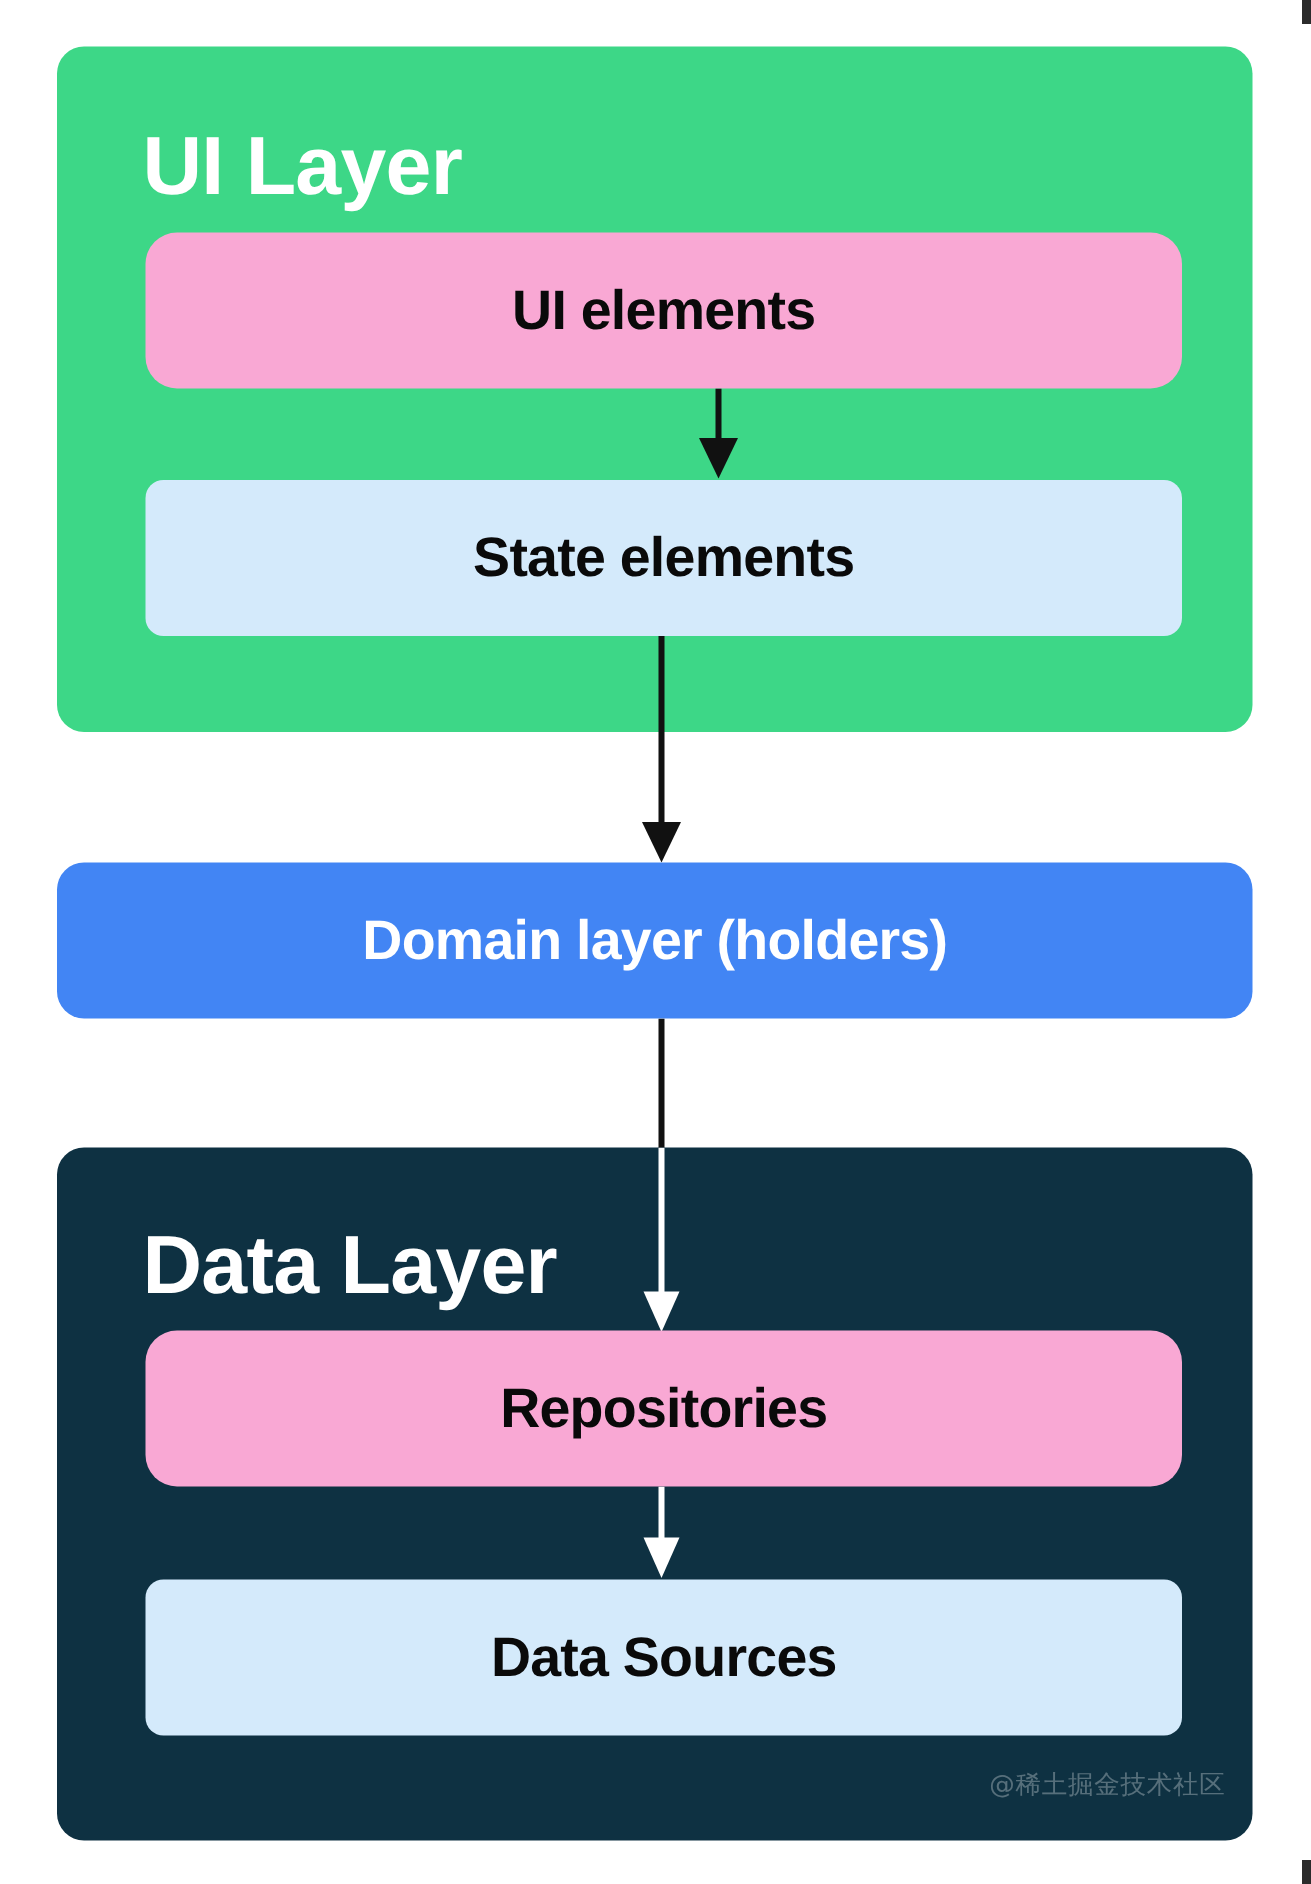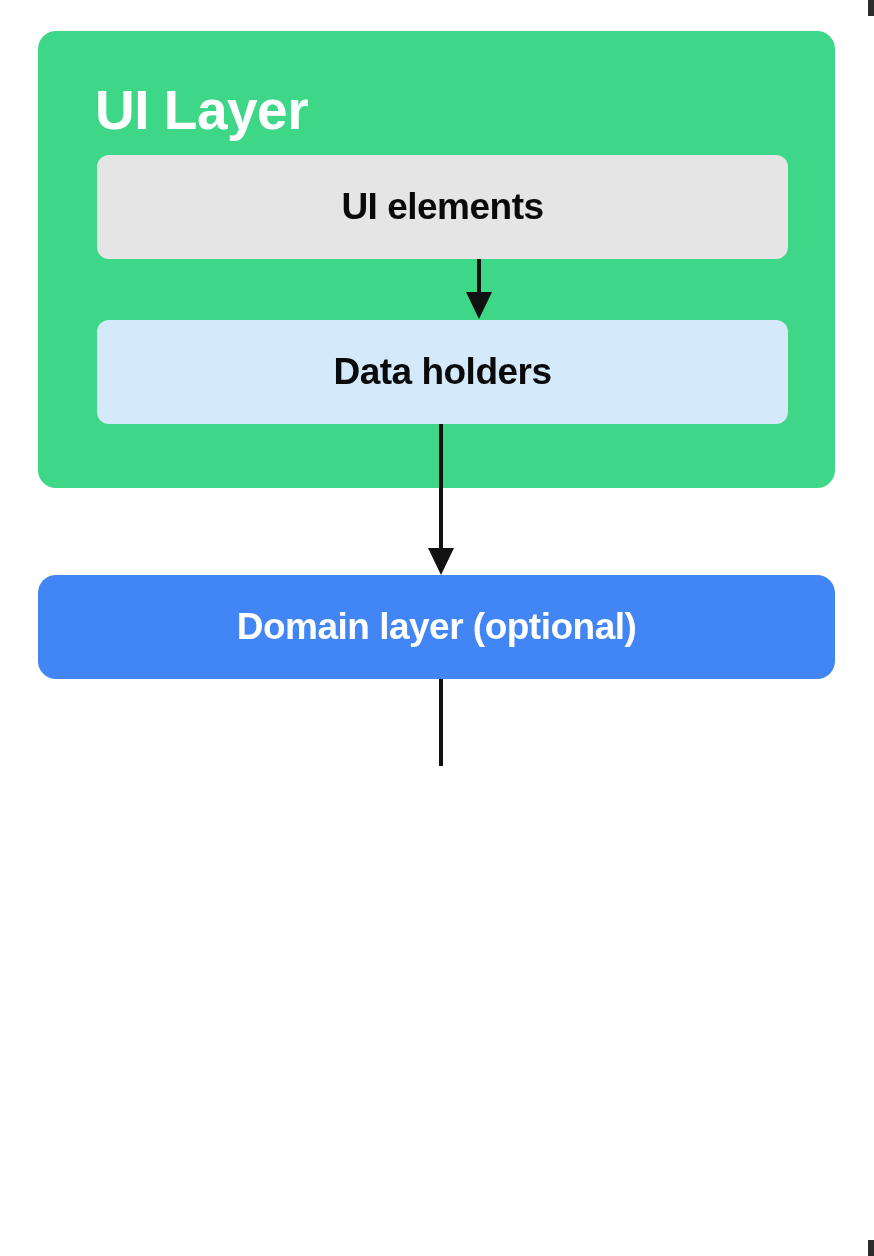--- a/index.html
+++ b/index.html
@@ -78,21 +78,21 @@
     border-radius: 12px;
     display: flex;
     align-items: center;
     justify-content: center;
     color: #0a0a0a;
     font-weight: bold;
     font-size: 37px;
     letter-spacing: -0.5px;
     white-space: nowrap;
   }
-  .node-cream { background: #e5e5e5; }
+  .node-cream { background: #f9a8d4; border-radius: 21px; }
   .node-blue  { background: #d4eafb; }
 
   
   .node-ui-elements   { left: 59px; top: 124px; width: 691px; height: 104px; }
   .node-state-holders { left: 59px; top: 289px; width: 691px; height: 104px; }
   .node-repositories  { left: 59px; top: 122px; width: 691px; height: 104px; }
   .node-data-sources  { left: 59px; top: 288px; width: 691px; height: 104px; }
 
   .domain-label {
     color: #ffffff;
@@ -144,38 +144,65 @@
     </div>
 
     <div class="arrow" style="left:424px; top:228px; width:34px; height:61px;">
       <svg class="arrow-svg" width="34" height="61" viewBox="0 0 34 61">
         <line x1="17" y1="0" x2="17" y2="38" stroke="#111111" stroke-width="4"></line>
         <polygon points="17,60 4,33 30,33" fill="#111111"></polygon>
       </svg>
     </div>
 
     <div class="node node-blue node-state-holders">
-      <span>Data holders</span>
+      <span>State elements</span>
     </div>
   </div>
 
   <div class="arrow" style="left:424px; top:424px; width:34px; height:152px;">
     <svg class="arrow-svg" width="34" height="152" viewBox="0 0 34 152">
       <line x1="17" y1="0" x2="17" y2="129" stroke="#111111" stroke-width="4"></line>
       <polygon points="17,151 4,124 30,124" fill="#111111"></polygon>
     </svg>
   </div>
 
   <div class="layer layer-domain">
-    <span class="domain-label">Domain layer (optional)</span>
+    <span class="domain-label">Domain layer (holders)</span>
   </div>
 
   <div class="arrow" style="left:424px; top:679px; width:34px; height:87px;">
     <svg class="arrow-svg" width="34" height="87" viewBox="0 0 34 87">
       <line x1="17" y1="0" x2="17" y2="87" stroke="#111111" stroke-width="4"></line>
     </svg>
   </div>
 
+  <div class="layer layer-data">
+    <div class="layer-title title-data">Data Layer</div>
+
+    <div class="arrow" style="left:386px; top:0px; width:34px; height:124px;">
+      <svg class="arrow-svg" width="34" height="124" viewBox="0 0 34 124">
+        <line x1="17" y1="0" x2="17" y2="100" stroke="#ffffff" stroke-width="4"></line>
+        <polygon points="17,123 5,96 29,96" fill="#ffffff"></polygon>
+      </svg>
+    </div>
+
+    <div class="node node-cream node-repositories">
+      <span>Repositories</span>
+    </div>
+
+    <div class="arrow" style="left:386px; top:226px; width:34px; height:62px;">
+      <svg class="arrow-svg" width="34" height="62" viewBox="0 0 34 62">
+        <line x1="17" y1="0" x2="17" y2="39" stroke="#ffffff" stroke-width="4"></line>
+        <polygon points="17,61 5,34 29,34" fill="#ffffff"></polygon>
+      </svg>
+    </div>
+
+    <div class="node node-blue node-data-sources">
+      <span>Data Sources</span>
+    </div>
+
+    <div class="watermark">@稀土掘金技术社区</div>
+  </div>
 
   <div class="edge-mark edge-mark-top"></div>
   <div class="edge-mark edge-mark-bottom"></div>
 
 </div>
 
 </body></html>

